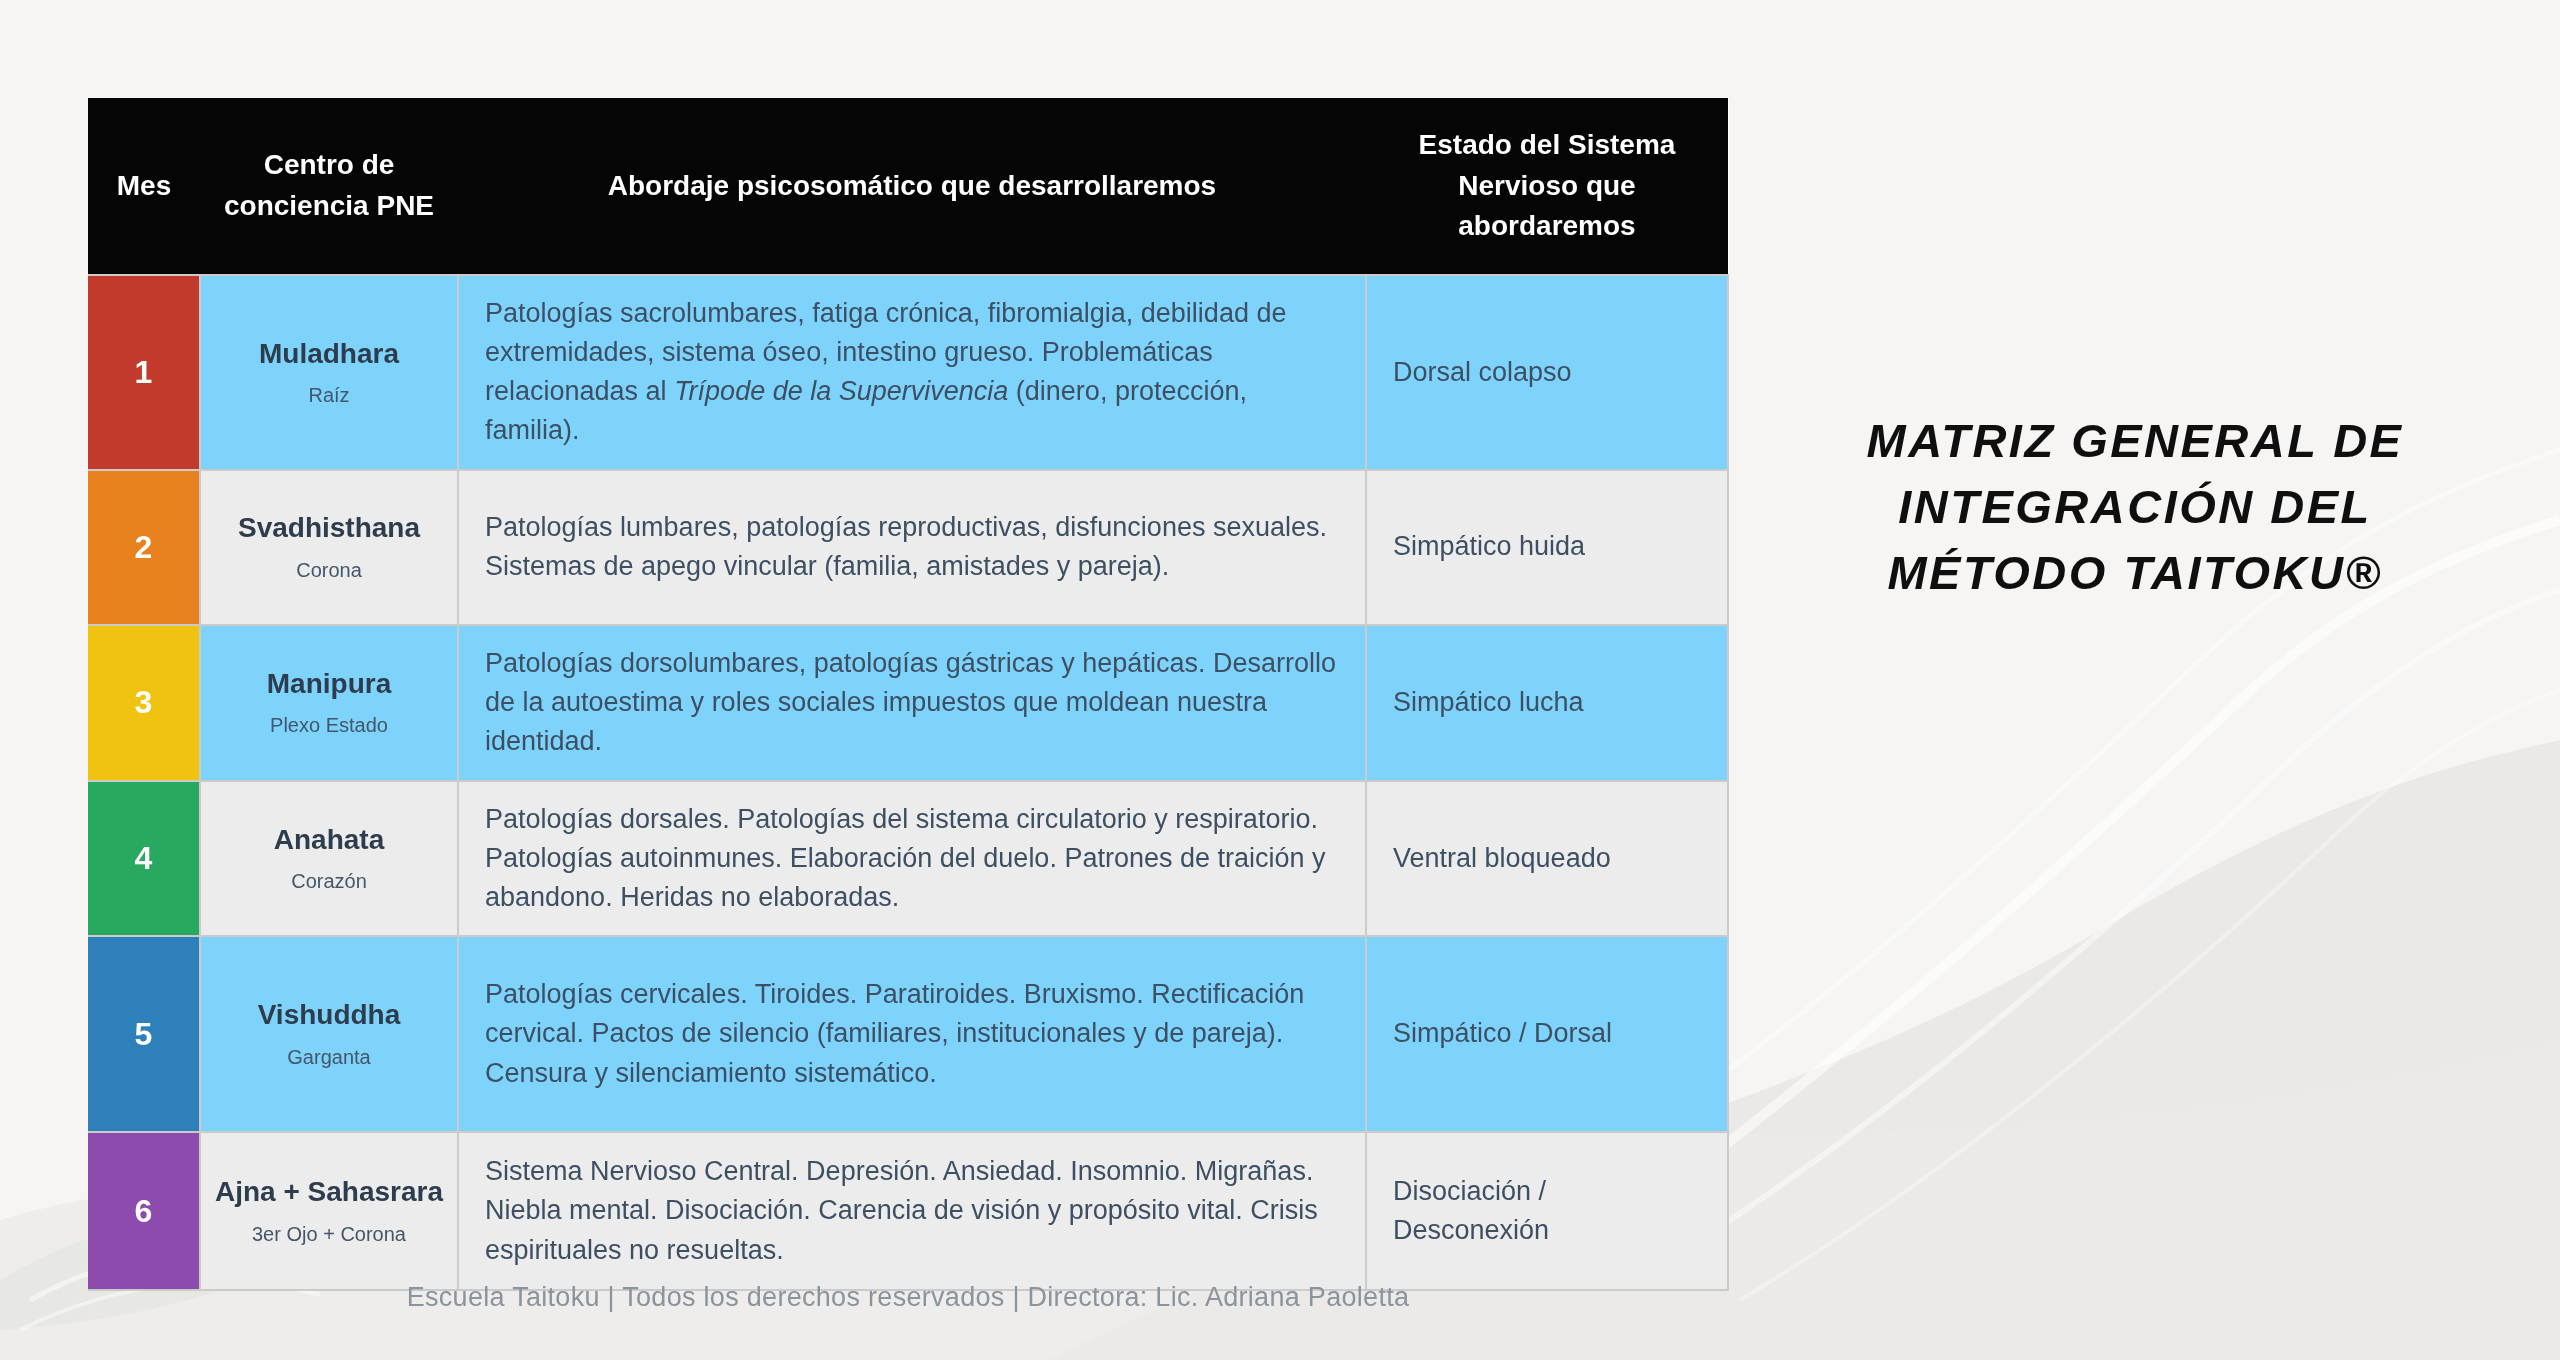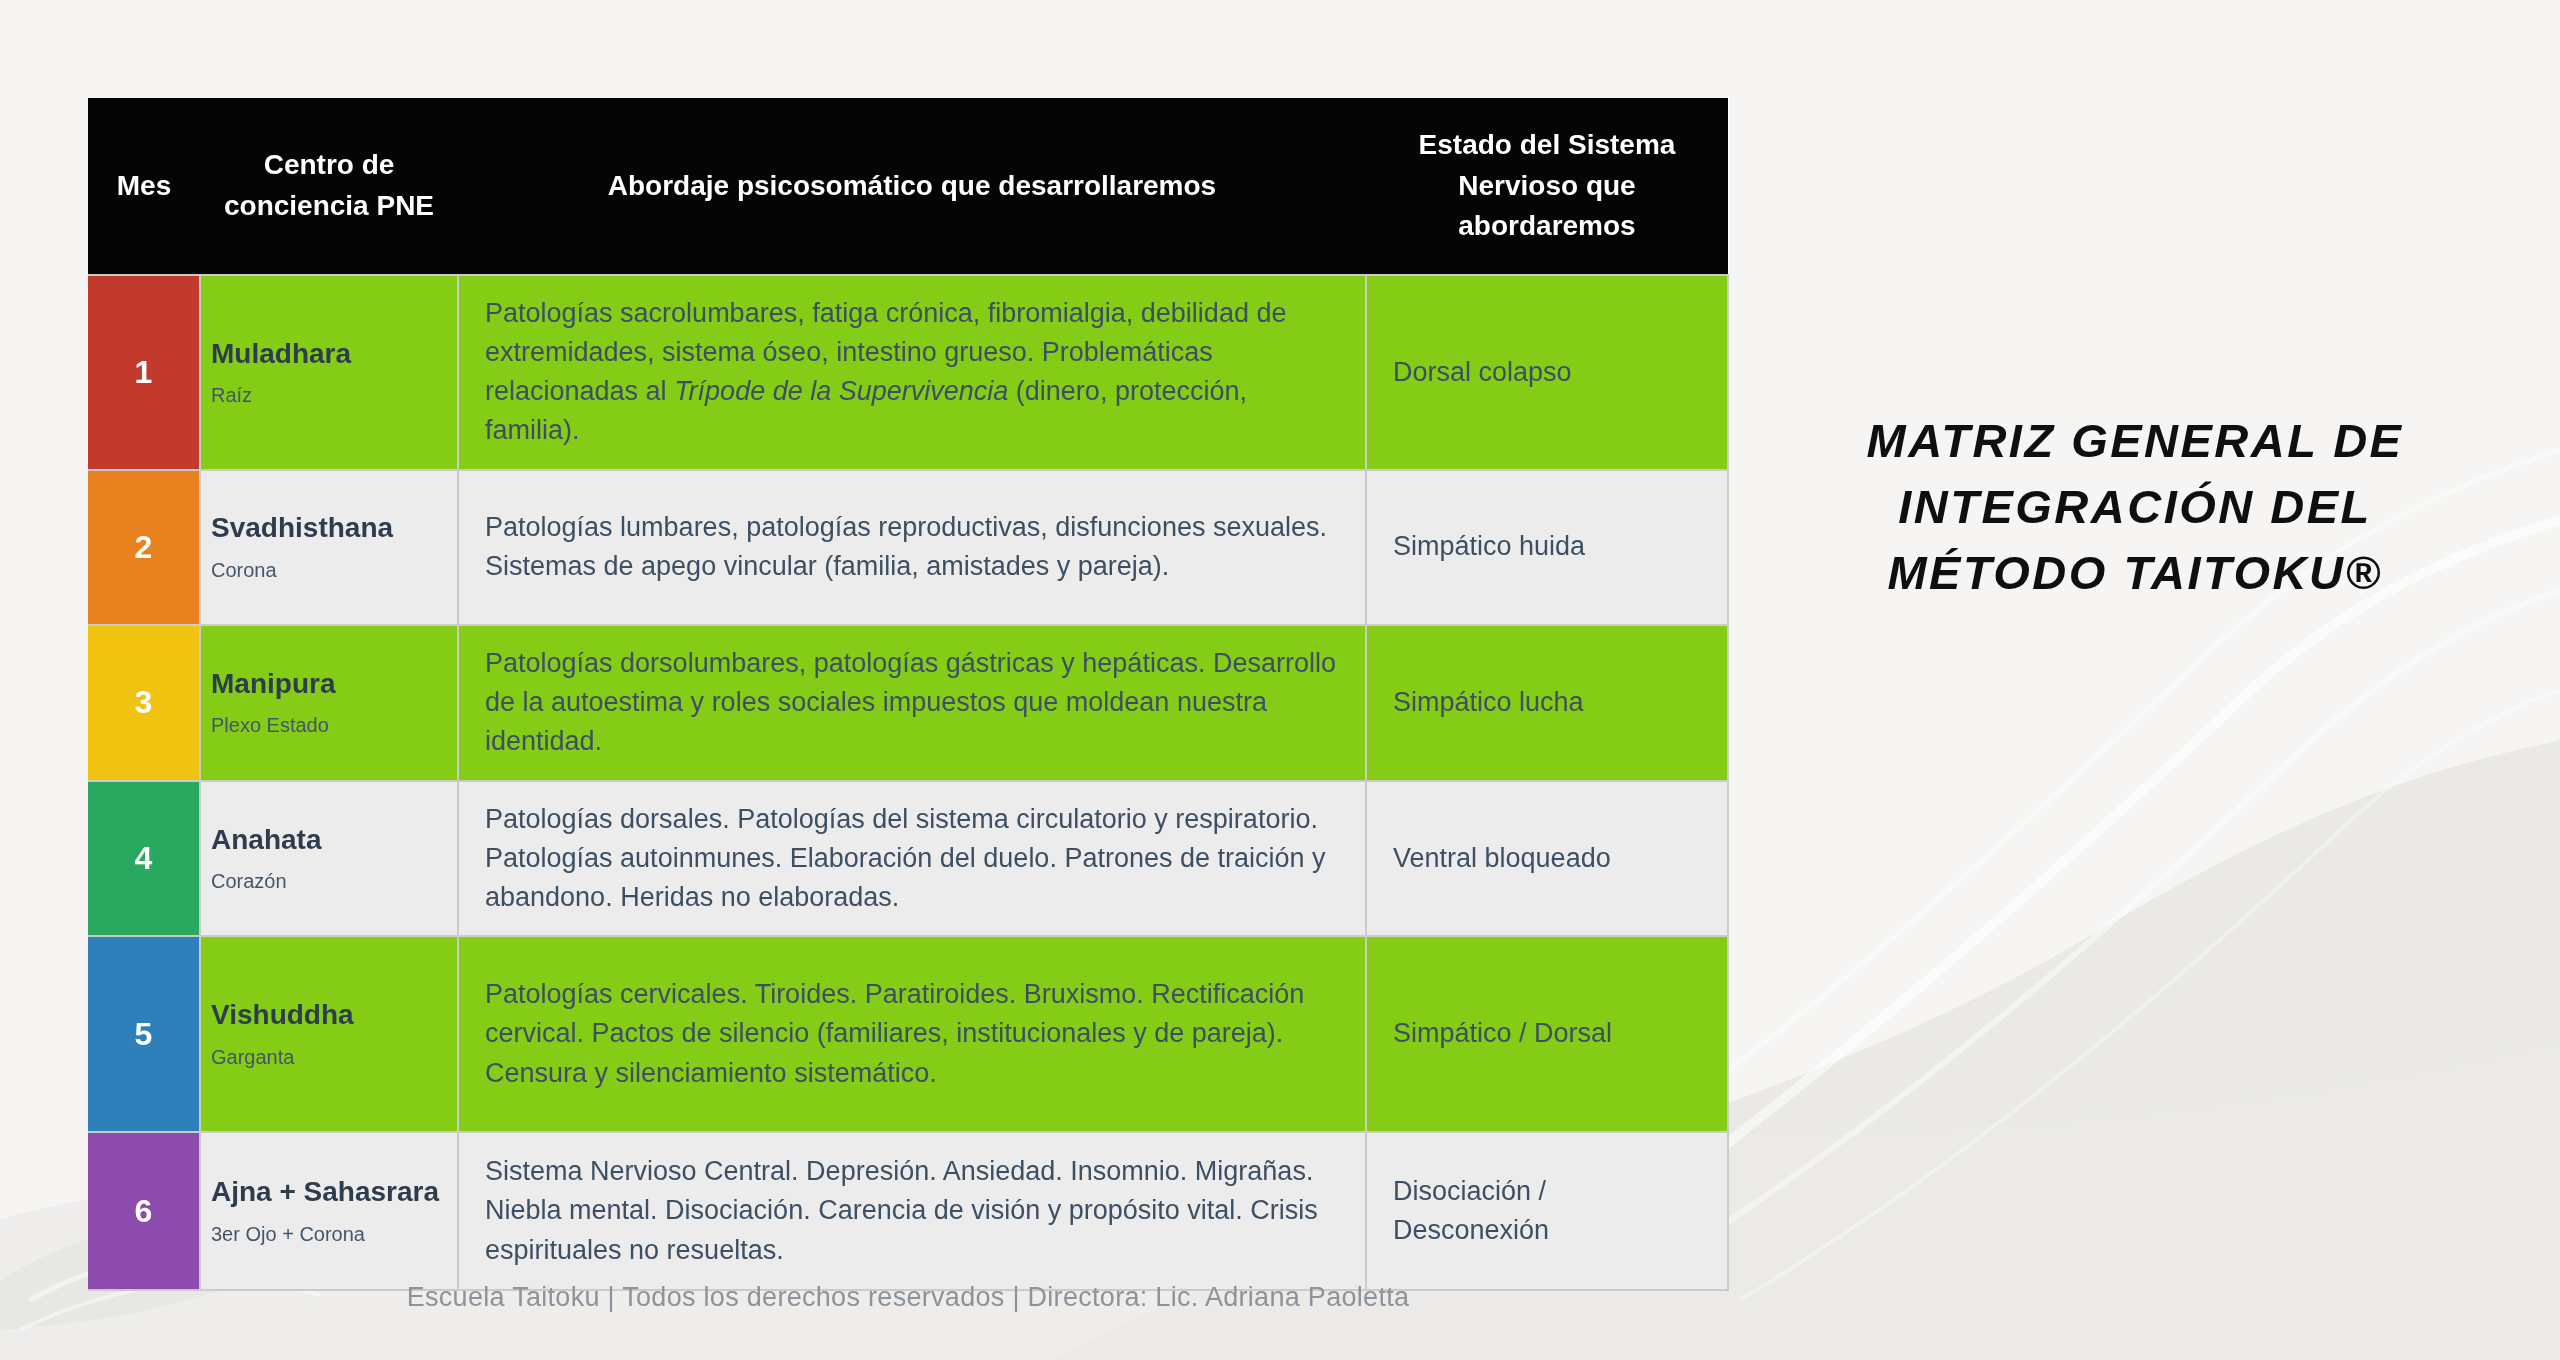--- a/index.html
+++ b/index.html
@@ -22,27 +22,27 @@
   .matrix-table col.c-centro{width:258px;}
   .matrix-table col.c-abordaje{width:908px;}
   .matrix-table col.c-estado{width:362px;}
   .matrix-table thead th{
     background:#050505;color:#ffffff;font-weight:bold;font-size:28px;line-height:1.45;
     text-align:center;vertical-align:middle;height:160px;padding:8px 18px;border:none;
   }
   .matrix-table tbody td{
     border:2px solid #cbcbc9;vertical-align:middle;
     color:#3d4f63;font-size:27px;line-height:1.45;
-    padding:18px 26px;background:#84cc16;
+    padding:18px 26px;background:#7dd3fc;
   }
   .matrix-table tbody tr.alt td{background:#ececec;}
   .matrix-table tbody td.mes-cell{
     border-left:none;color:#ffffff;font-weight:bold;font-size:32px;text-align:center;padding:0;
   }
-  .matrix-table tbody td.centro-cell{text-align:left;padding:14px 10px;}
+  .matrix-table tbody td.centro-cell{text-align:center;padding:14px 10px;}
   .centro-name{font-weight:bold;font-size:28px;color:#2e3d4d;line-height:1.3;}
   .centro-sub{font-size:20px;color:#44566a;line-height:1.35;margin-top:10px;}
   .matrix-table tbody td.abordaje-cell{text-align:left;}
   .abordaje-italic{font-style:italic;}
   .matrix-table tbody td.estado-cell{text-align:left;}
   tr.r1{height:190px;} tr.r2{height:155px;} tr.r3{height:156px;}
   tr.r4{height:148px;} tr.r5{height:196px;} tr.r6{height:158px;}
   
   .side-panel{
     position:absolute;left:1782px;top:408px;width:706px;z-index:2;

